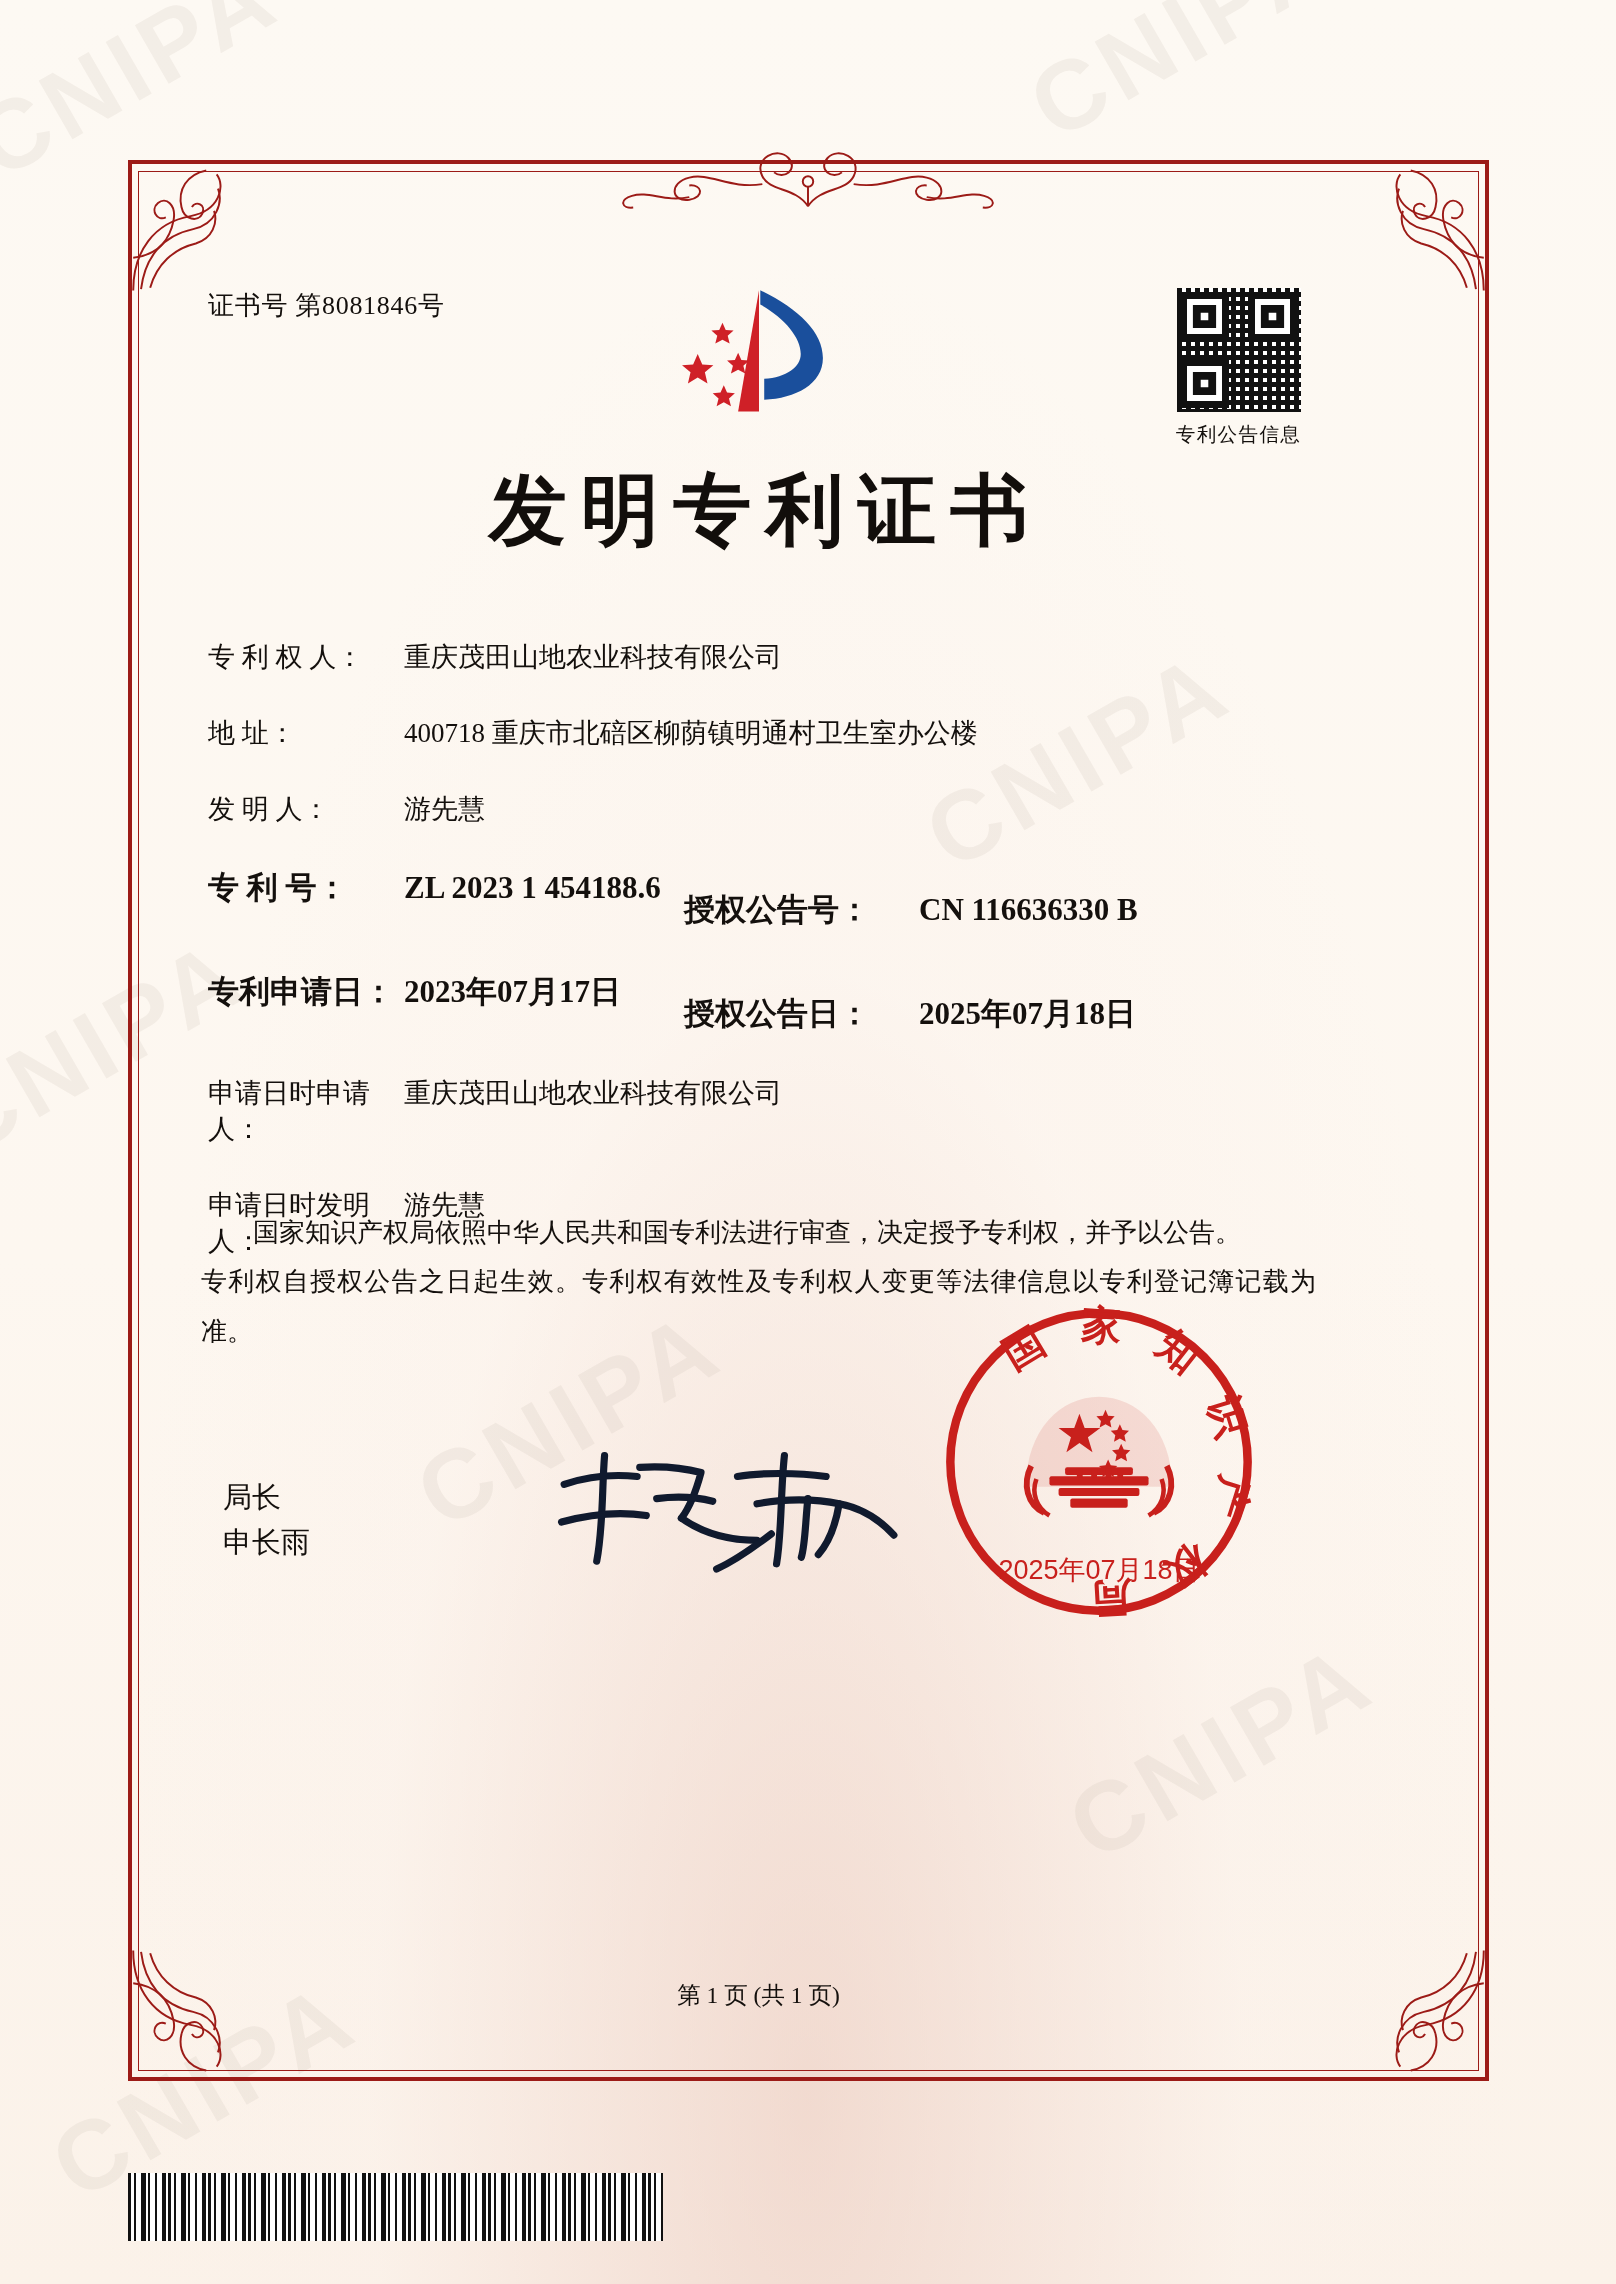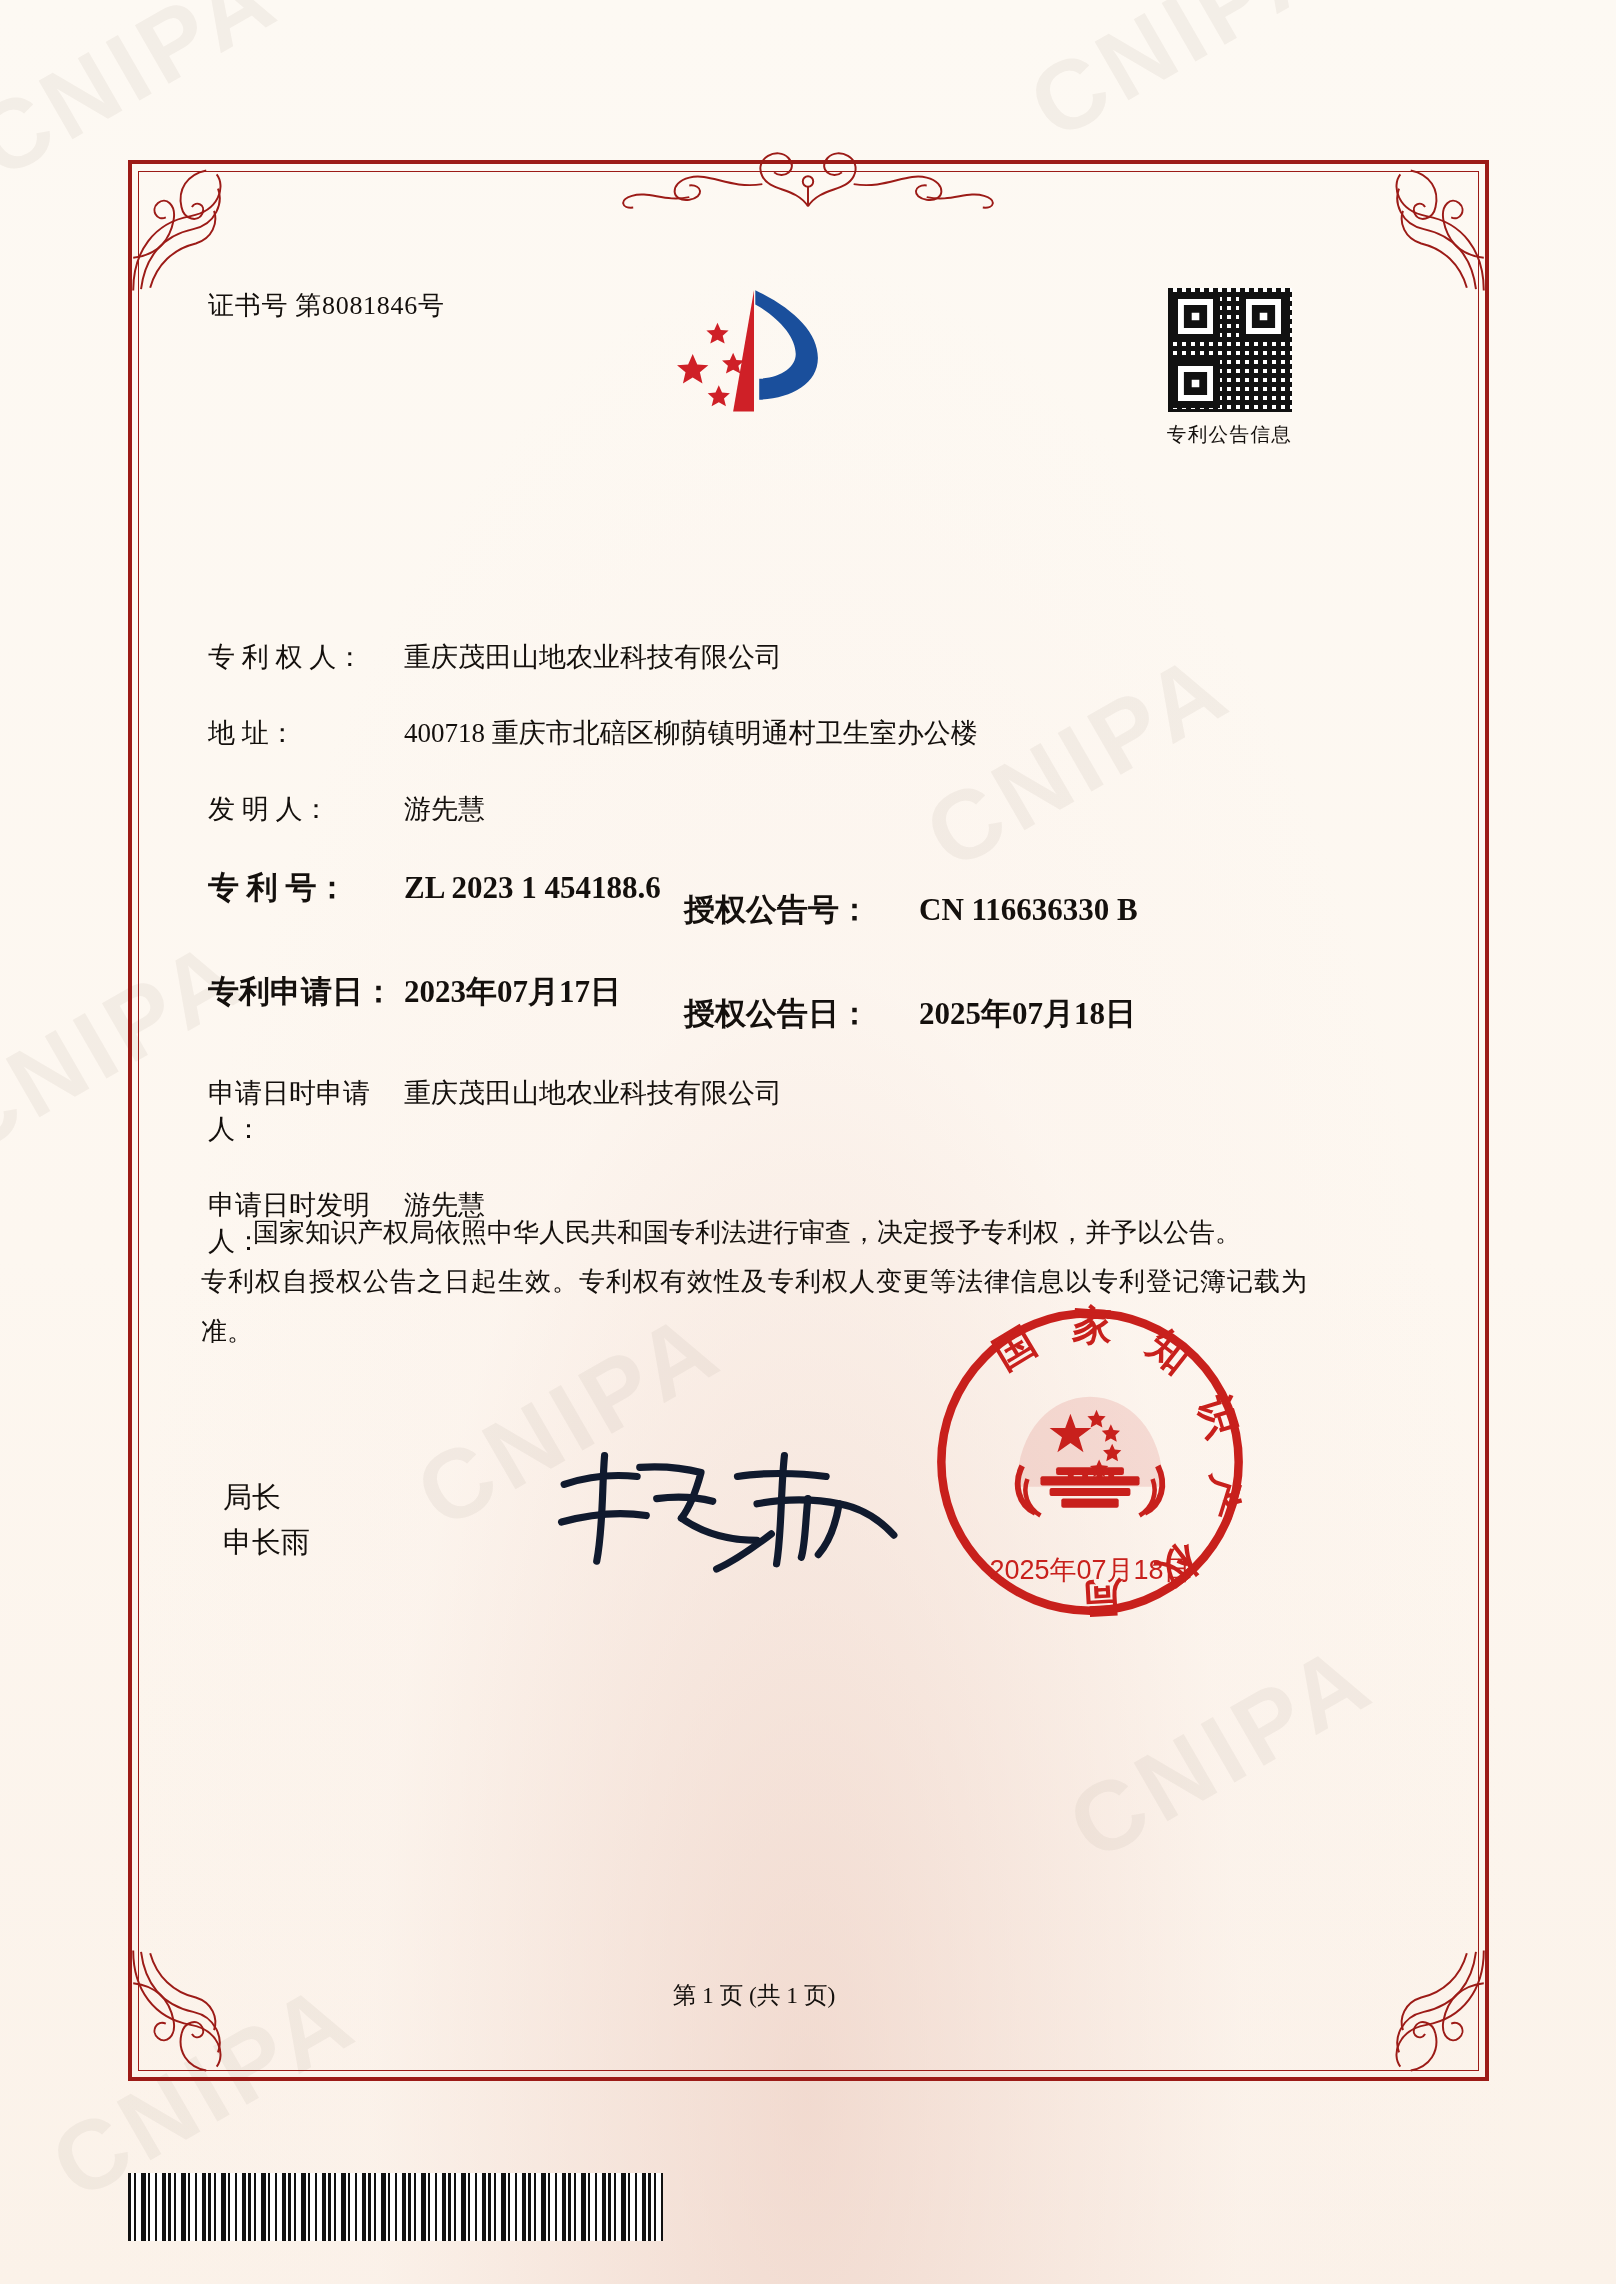--- a/index.html
+++ b/index.html
@@ -83,20 +83,21 @@
   }
   .top-crest svg { width:100%; height:100%; display:block; }
 
   
   .content {
     position: absolute;
     left: 138px;
     top: 171px;
     width: 1232px;
     height: 1900px;
+    padding-left: 9px;
   }
 
   .cert-no {
     position: absolute;
     left: 70px;
     top: 117px;
     font-size: 26px;
     color: #14100d;
     letter-spacing: 0.7px;
   }
@@ -374,20 +375,21 @@
       </svg>
     </div>
 
     <div class="qr-wrap">
       <div class="qr">
           <span class="qr-fix"></span>
         </div>
       <div class="qr-caption">专利公告信息</div>
     </div>
 
+    <div class="title">发明专利证书</div>
 
     <div class="fields">
 
 
       <div class="field-row" style="margin-top:18px;">
         <span class="field-label"><span>专 利 权 人</span>：</span>
         <span class="field-value">重庆茂田山地农业科技有限公司</span>
       </div>
 
       <div class="field-row">

